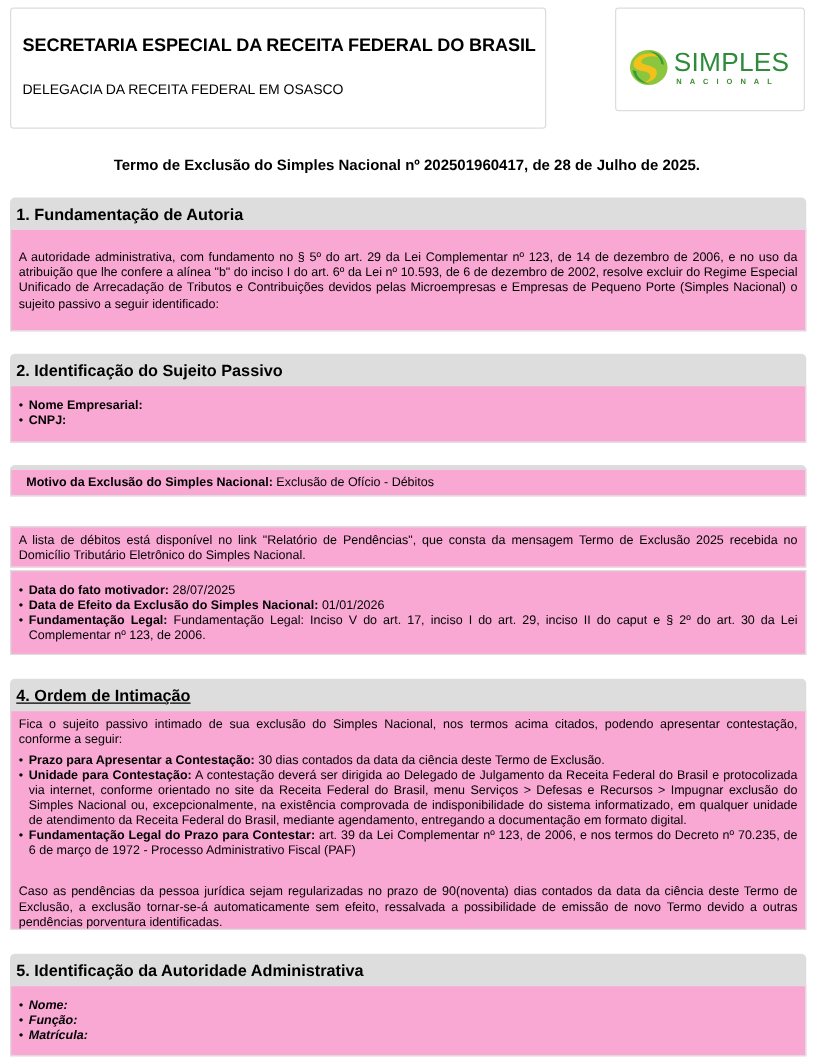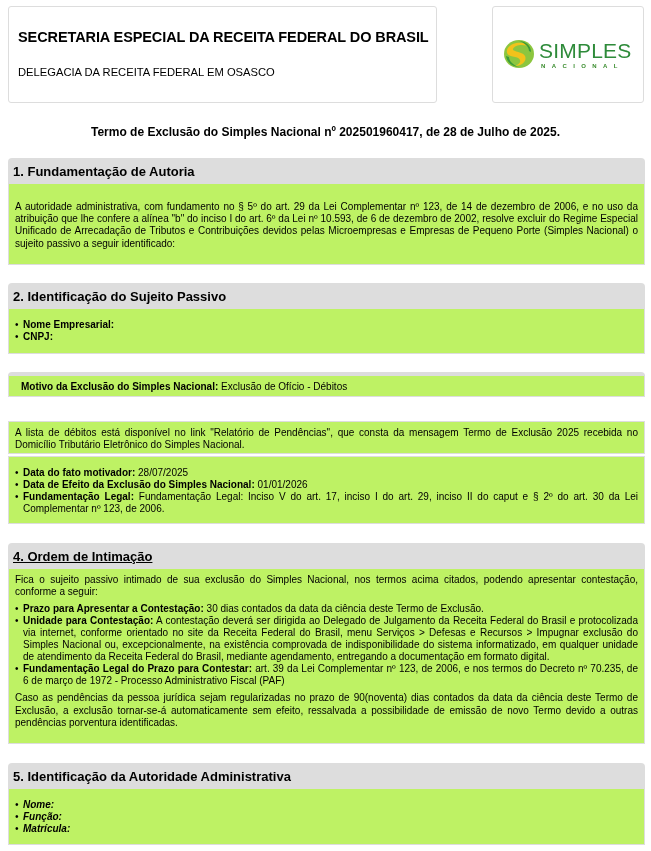--- a/index.html
+++ b/index.html
@@ -1,32 +1,32 @@
 <!DOCTYPE html>
 <html><head>
 <meta charset="utf-8">
 <style>
   * { box-sizing: border-box; margin: 0; padding: 0; }
   html, body { width: 651px; height: 851px; background: #ffffff; overflow: hidden; }
   body { font-family: "Liberation Sans", sans-serif; color: #000; font-size: 10px; position: relative; }
 
   .hdr-left { position: absolute; left: 8px; top: 6px; width: 429px; height: 97px; border: 1px solid #dddddd; border-radius: 3px; }
-  .hdr-right { position: absolute; left: 492px; top: 6px; width: 152px; height: 97px; border: 1px solid #dddddd; border-radius: 3px; }
+  .hdr-right { position: absolute; left: 492px; top: 6px; width: 152px; height: 83px; border: 1px solid #dddddd; border-radius: 3px; }
   .hdr-title { position: absolute; left: 9px; top: 22px; font-size: 14.5px; font-weight: bold; letter-spacing: -0.1px; white-space: nowrap; }
   .hdr-sub { position: absolute; left: 9px; top: 59px; font-size: 11.2px; font-weight: normal; white-space: nowrap; }
 
   .logo { position: absolute; left: 10px; top: 30px; width: 135px; height: 36px; }
   .logo-word { position: absolute; left: 36px; top: 2px; font-size: 21px; color: #2e8b3a; font-weight: normal; letter-spacing: 0.2px; white-space: nowrap; font-family: "Liberation Sans", sans-serif; }
   .logo-sub { position: absolute; left: 38px; top: 26px; font-size: 6px; color: #3b8d2f; font-weight: bold; letter-spacing: 6.4px; white-space: nowrap; }
   .logo-mark { position: absolute; left: 0; top: 2px; width: 32px; height: 30px; }
 
   .doc-title { position: absolute; left: 0; top: 125px; width: 651px; text-align: center; font-size: 12px; font-weight: bold; white-space: nowrap; }
 
   .sec-head { position: absolute; left: 8px; width: 637px; height: 25px; background: #dddddd; border-radius: 4px 4px 0 0; font-size: 13px; font-weight: bold; padding: 6px 0 0 5px; white-space: nowrap; }
-  .box { position: absolute; left: 8px; width: 637px; border: 1px solid #dddddd; background: #bef264; }
+  .box { position: absolute; left: 8px; width: 637px; border: 1px solid #dddddd; background: #f9a8d4; }
   .p { font-size: 10px; line-height: 12.2px; text-align: justify; }
   ul.bl { list-style: none; }
   ul.bl li { position: relative; padding-left: 8px; font-size: 10px; line-height: 12px; text-align: justify; }
   ul.bl li::before { content: "\2022"; position: absolute; left: 0; top: 0; font-size: 10px; }
   b { font-weight: bold; }
 </style>
 </head>
 <body>
 
 <div class="hdr-left">
@@ -72,21 +72,21 @@
   <ul class="bl">
     <li><b>Data do fato motivador:</b> <span>28/07/2025</span></li>
     <li><b>Data de Efeito da Exclusão do Simples Nacional:</b> <span>01/01/2026</span></li>
     <li><b>Fundamentação Legal:</b> <span>Fundamentação Legal: Inciso V do art. 17, inciso I do art. 29, inciso II do caput e § 2º do art. 30 da Lei Complementar nº 123, de 2006.</span></li>
   </ul>
 </div>
 
 <div class="sec-head" style="top:543px;text-decoration:underline;">4. Ordem de Intimação</div>
 <div class="box" style="top:568px; height:176px; padding:5px 6px 0 6px;">
   <div class="p" style="margin-bottom:5px;">Fica o sujeito passivo intimado de sua exclusão do Simples Nacional, nos termos acima citados, podendo apresentar contestação, conforme a seguir:</div>
-  <ul class="bl" style="margin-bottom:5px;">
+  <ul class="bl" style="margin-bottom:21px;">
     <li><b>Prazo para Apresentar a Contestação:</b> <span>30 dias contados da data da ciência deste Termo de Exclusão.</span></li>
     <li><b>Unidade para Contestação:</b> <span>A contestação deverá ser dirigida ao Delegado de Julgamento da Receita Federal do Brasil e protocolizada via internet, conforme orientado no site da Receita Federal do Brasil, menu Serviços &gt; Defesas e Recursos &gt; Impugnar exclusão do Simples Nacional ou, excepcionalmente, na existência comprovada de indisponibilidade do sistema informatizado, em qualquer unidade de atendimento da Receita Federal do Brasil, mediante agendamento, entregando a documentação em formato digital.</span></li>
     <li><b>Fundamentação Legal do Prazo para Contestar:</b> <span>art. 39 da Lei Complementar nº 123, de 2006, e nos termos do Decreto nº 70.235, de 6 de março de 1972 - Processo Administrativo Fiscal (PAF)</span></li>
   </ul>
   <div class="p">Caso as pendências da pessoa jurídica sejam regularizadas no prazo de 90(noventa) dias contados da data da ciência deste Termo de Exclusão, a exclusão tornar-se-á automaticamente sem efeito, ressalvada a possibilidade de emissão de novo Termo devido a outras pendências porventura identificadas.</div>
 </div>
 
 <div class="sec-head" style="top:763px;">5. Identificação da Autoridade Administrativa</div>
 <div class="box" style="top:788px; height:57px; padding:10px 6px 0 6px;font-style:italic;">
   <ul class="bl">

